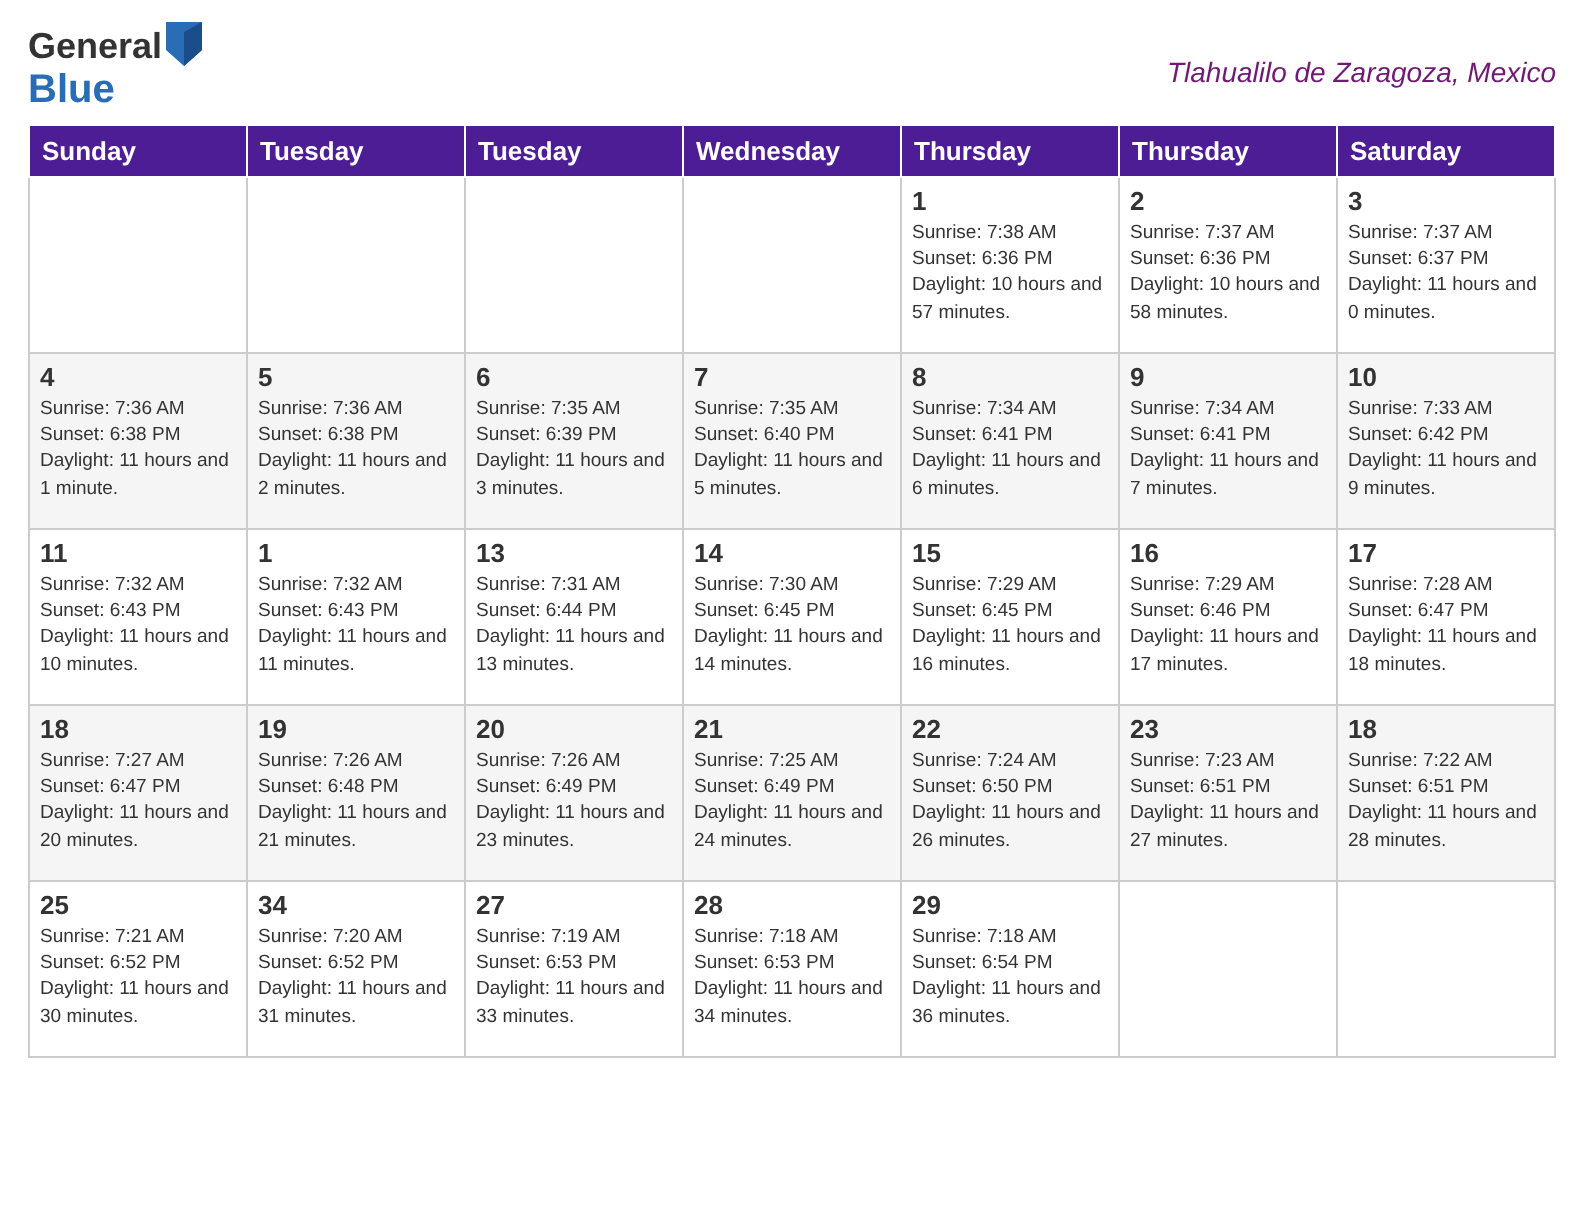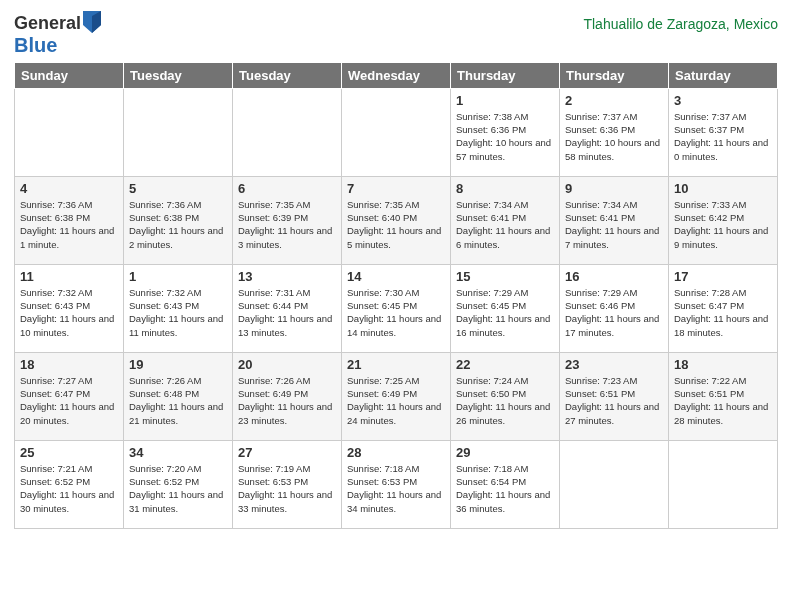--- a/index.html
+++ b/index.html
@@ -52,30 +52,31 @@
       text-align: right;
     }
     .month-title {
       font-size: 32px;
       font-weight: bold;
       color: #333;
       line-height: 1.1;
     }
     .location {
       font-size: 14px;
-      color: #15803d;
-      margin-top: 6px;
+      color: #701a75;
+      margin-top: 18px;
+      font-style: italic;
     }
     .calendar-table {
       width: 100%;
       border-collapse: collapse;
       table-layout: fixed;
     }
     .calendar-table th {
-      background: #737373;
+      background: #4c1d95;
       color: #fff;
       text-align: left;
       padding: 5px 6px;
       font-size: 13px;
       font-weight: bold;
       border: 1px solid #fff;
     }
     .calendar-table td {
       border: 1px solid #ccc;
       vertical-align: top;

